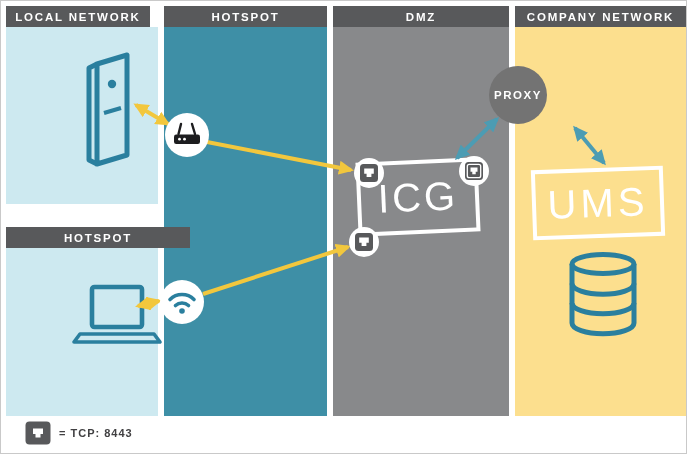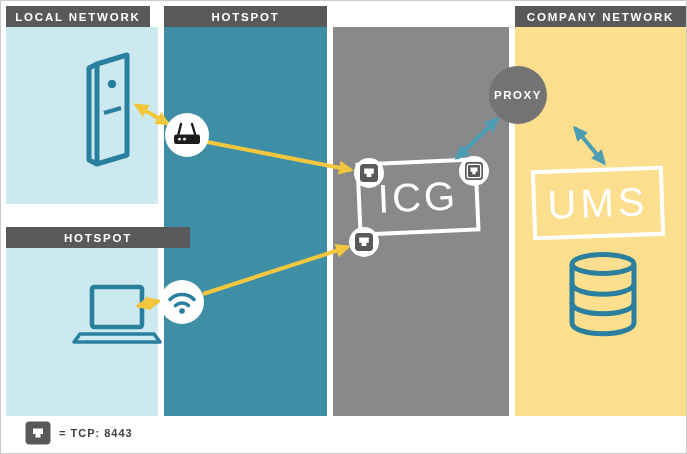--- a/index.html
+++ b/index.html
@@ -68,20 +68,21 @@
 
   <div class="zbody b-local"></div>
   <div class="zbody b-hotspot"></div>
   <div class="zbody b-internet"></div>
   <div class="zbody b-dmz"></div>
   <div class="zbody b-company"></div>
 
   <div class="hdr h-local">LOCAL NETWORK</div>
   <div class="hdr h-hotspot">HOTSPOT</div>
   <div class="hdr h-internet">HOTSPOT</div>
+  <div class="hdr h-dmz">DMZ</div>
   <div class="hdr h-company">COMPANY NETWORK</div>
 
   <div class="node-box icg-box">
     <span>ICG</span>
   </div>
   <div class="node-box ums-box">
     <span>UMS</span>
   </div>
 
   <svg class="dev dev-computer" width="58" height="120" viewBox="0 0 58 120">

